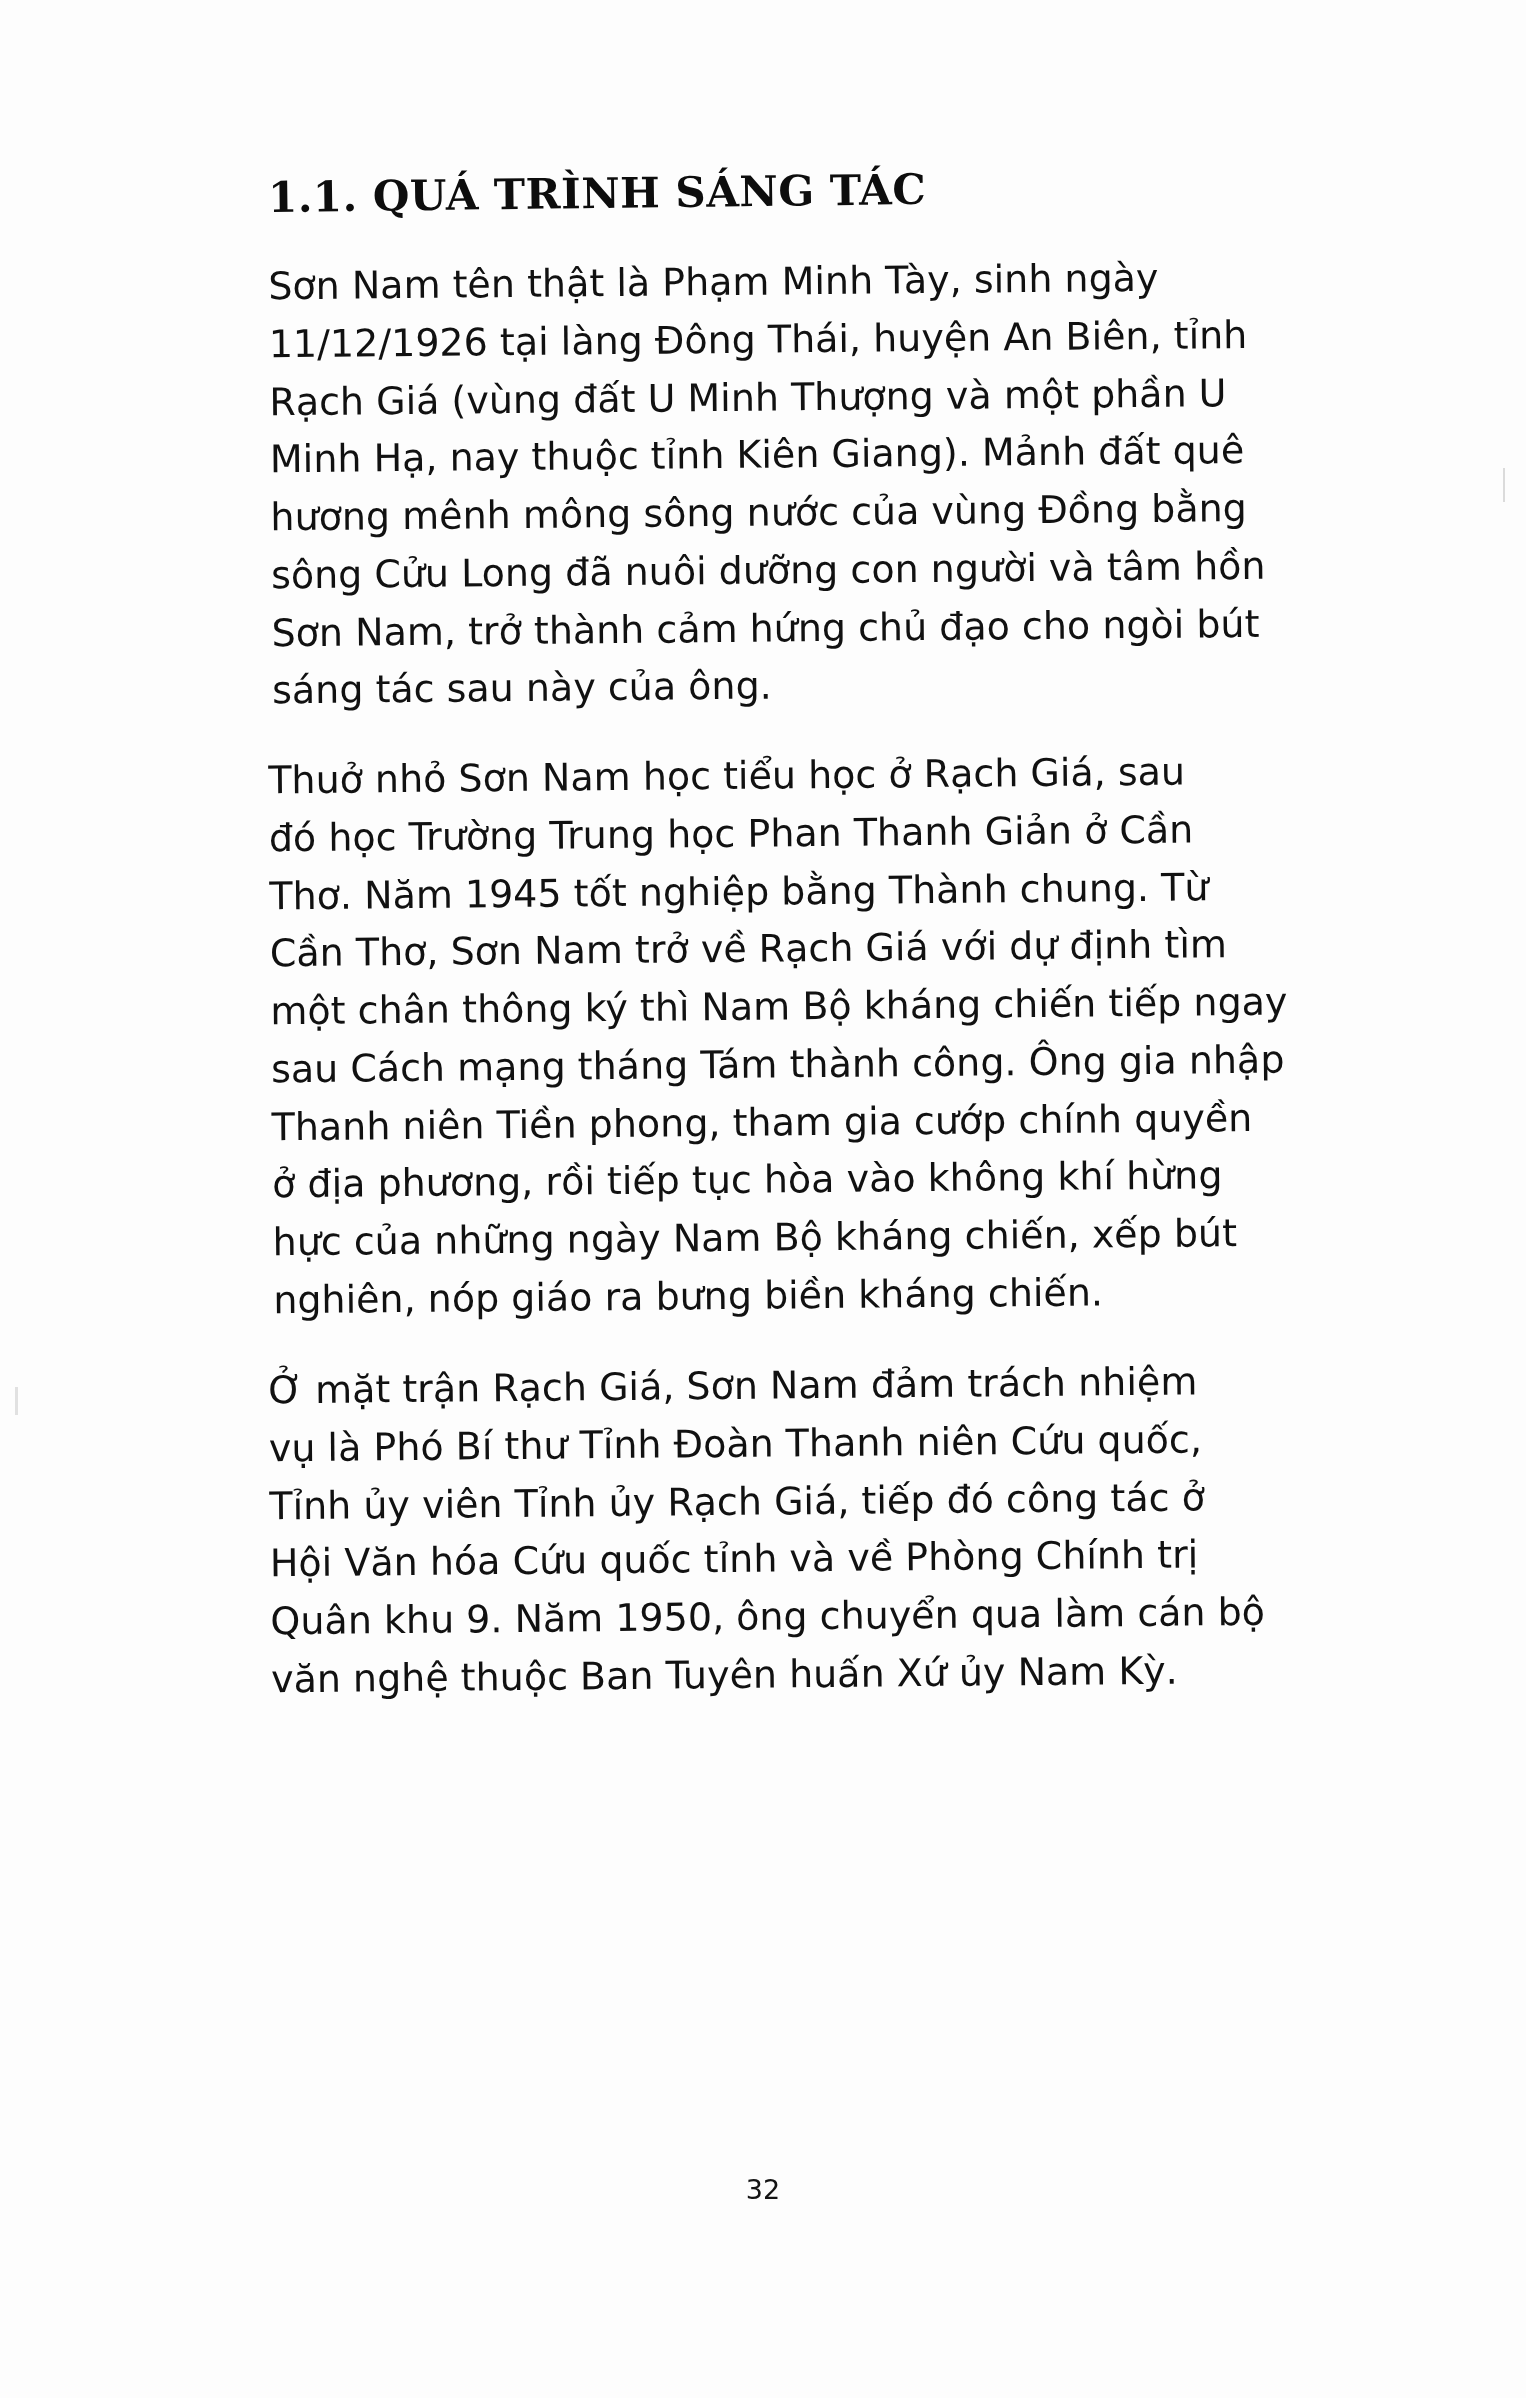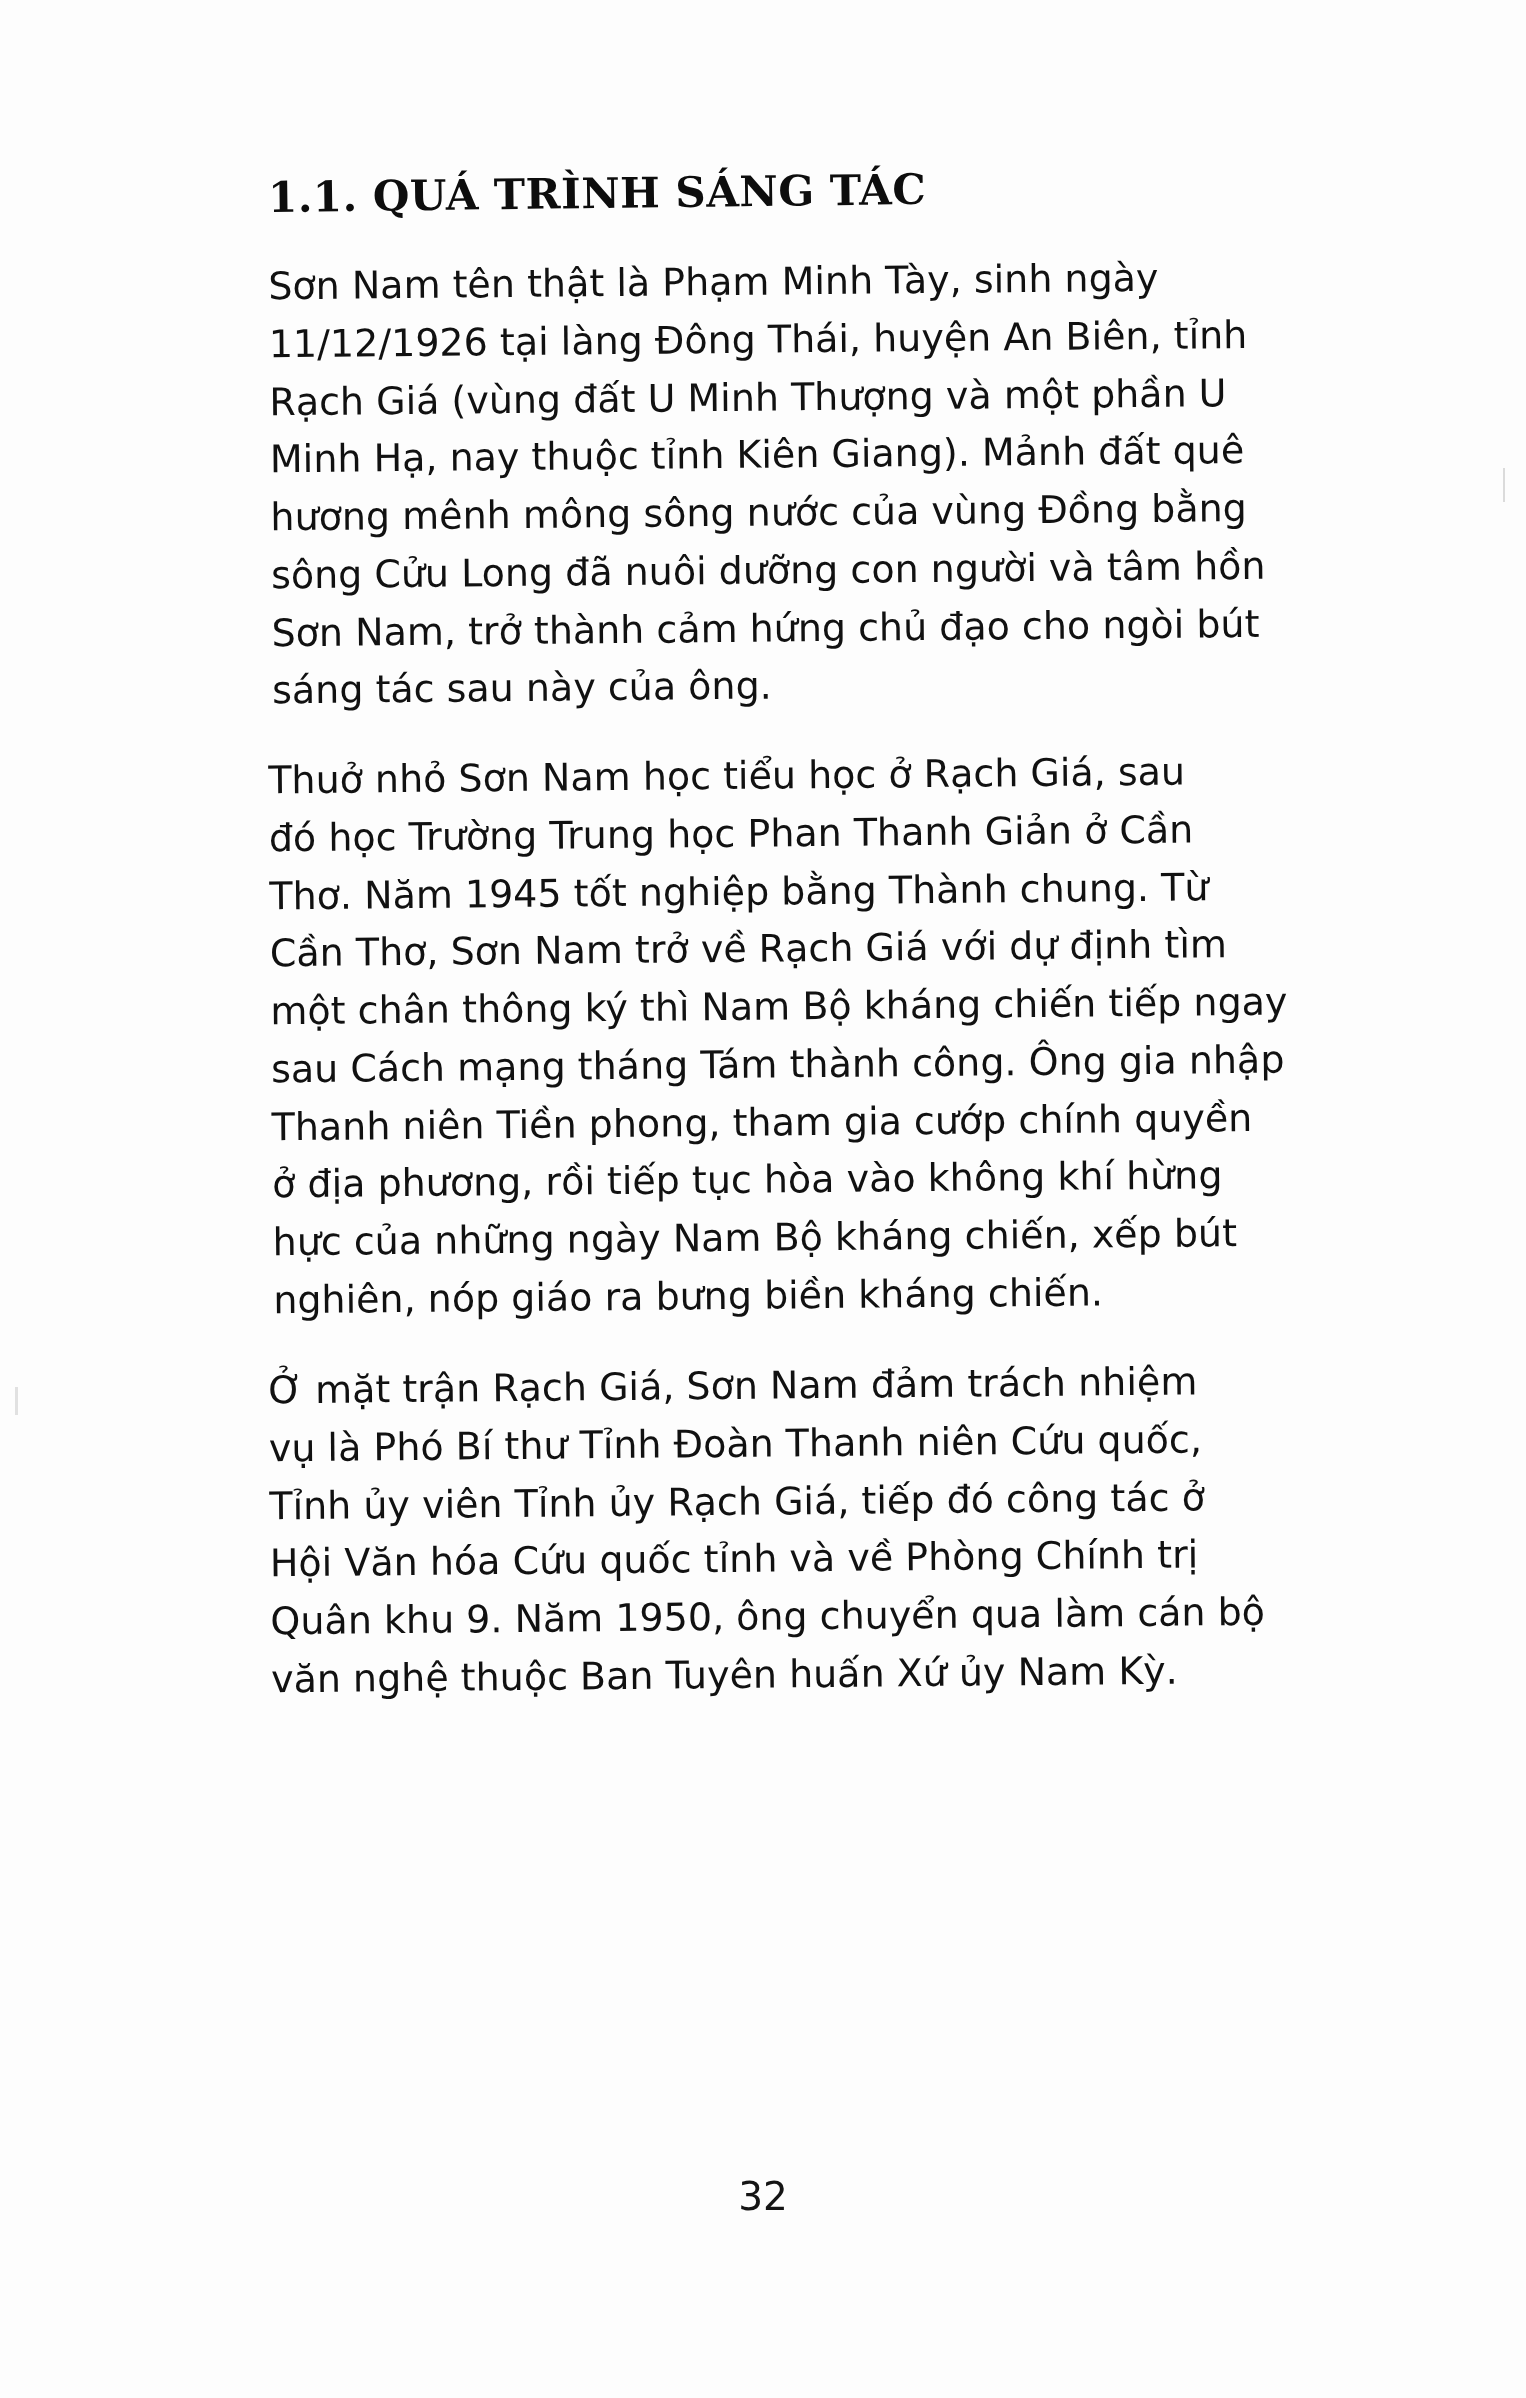--- a/index.html
+++ b/index.html
@@ -58,21 +58,21 @@
     display: block;
     white-space: nowrap;
   }
   .folio {
     position: absolute;
     left: 0;
     top: 2174px;
     width: 1526px;
     text-align: center;
     font-family: "DejaVu Sans", sans-serif;
-    font-size: 39px;
+    font-size: 27px;
     color: #141414;
   }
   .edge-mark {
     position: absolute;
     background: #cfcfcf;
   }
   .edge-right {
     right: 20.6px;
     top: 468px;
     width: 2.8px;

